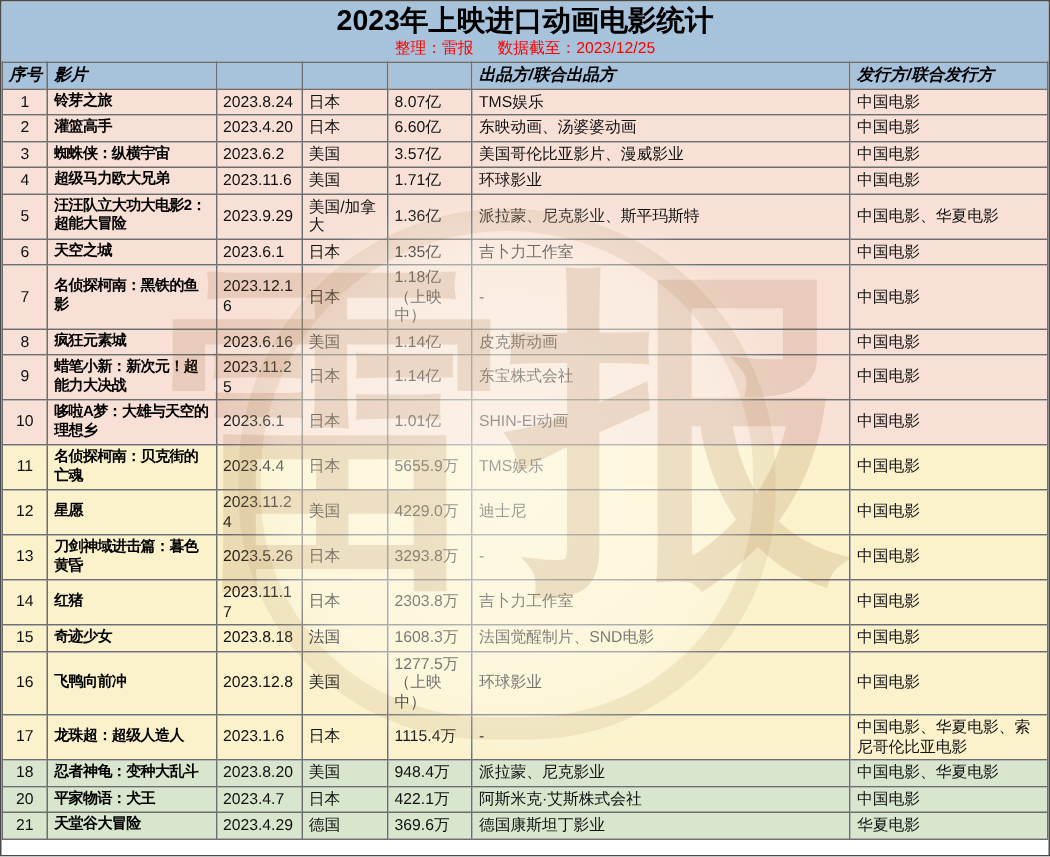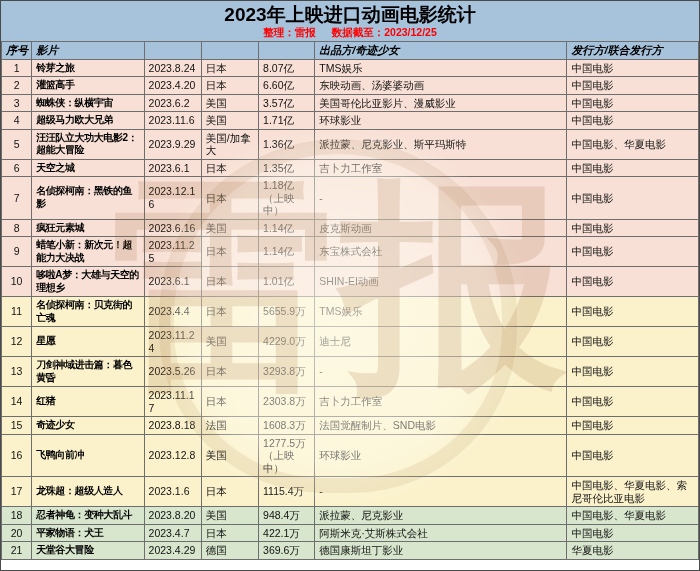--- a/index.html
+++ b/index.html
@@ -7,21 +7,21 @@
   .sheet {
     position:relative; width:700px; height:571px; margin:0 auto;
     background:#fff; border:1px solid #4a4a4a; overflow:hidden;
     font-family:"Liberation Sans", sans-serif; color:#111;
   }
   .titlebar {
     background:var(--c-header_bg,#a7c3dc);
     text-align:center; padding:3px 0 2px 0;
   }
   .page-title { font-size:19px; font-weight:bold; color:#000; line-height:22px; }
-  .page-subtitle { font-size:10.5px; font-weight:bold; color:var(--c-subtitle_red,#f00); line-height:13px; }
+  .page-subtitle { font-size:10.5px; font-weight:normal; color:var(--c-subtitle_red,#f00); line-height:13px; }
   .page-subtitle .gap { display:inline-block; width:16px; }
   table.stat { border-collapse:collapse; width:698px; table-layout:fixed; }
   th, td {
     border:1px solid #6e6e6e; vertical-align:middle;
     font-size:10.5px; line-height:12.5px; padding:2px 2px 2px 4px;
     overflow:hidden; word-break:break-all;
   }
   thead th {
     background:var(--c-header_bg,#a7c3dc); font-weight:bold; font-size:11px;
     text-align:left; height:17px; padding:2px 2px 2px 4px; color:#000;font-style:italic;
@@ -74,21 +74,21 @@
         <col style="width:251px">
         <col style="width:131px">
     </colgroup>
     <thead>
       <tr>
         <th>序号</th>
         <th>影片</th>
         <th></th>
         <th></th>
         <th></th>
-        <th>出品方/奇迹少女</th>
+        <th>出品方/联合出品方</th>
         <th>发行方/联合发行方</th>
       </tr>
     </thead>
     <tbody>
         <tr class="band-pink">
           <td class="td-index">1</td>
           <td class="td-movie">铃芽之旅</td>
           <td>2023.8.24</td>
           <td>日本</td>
           <td>8.07亿</td>

